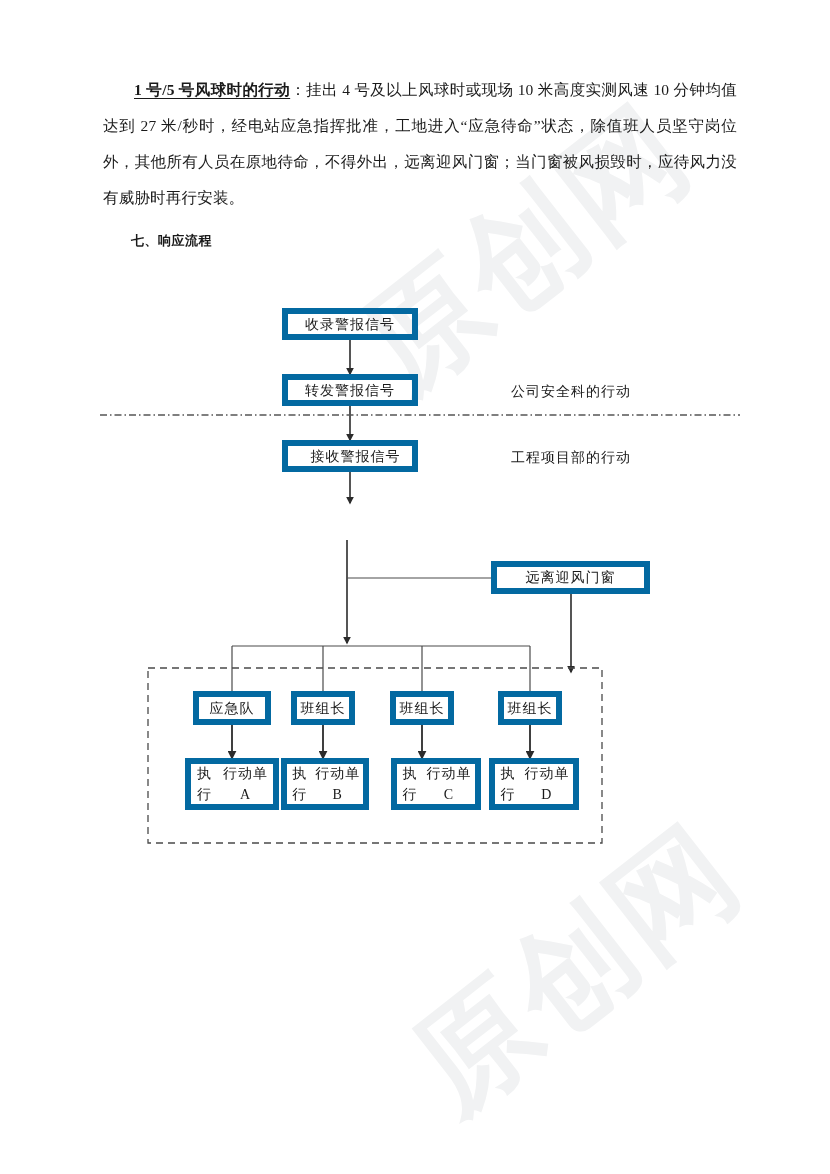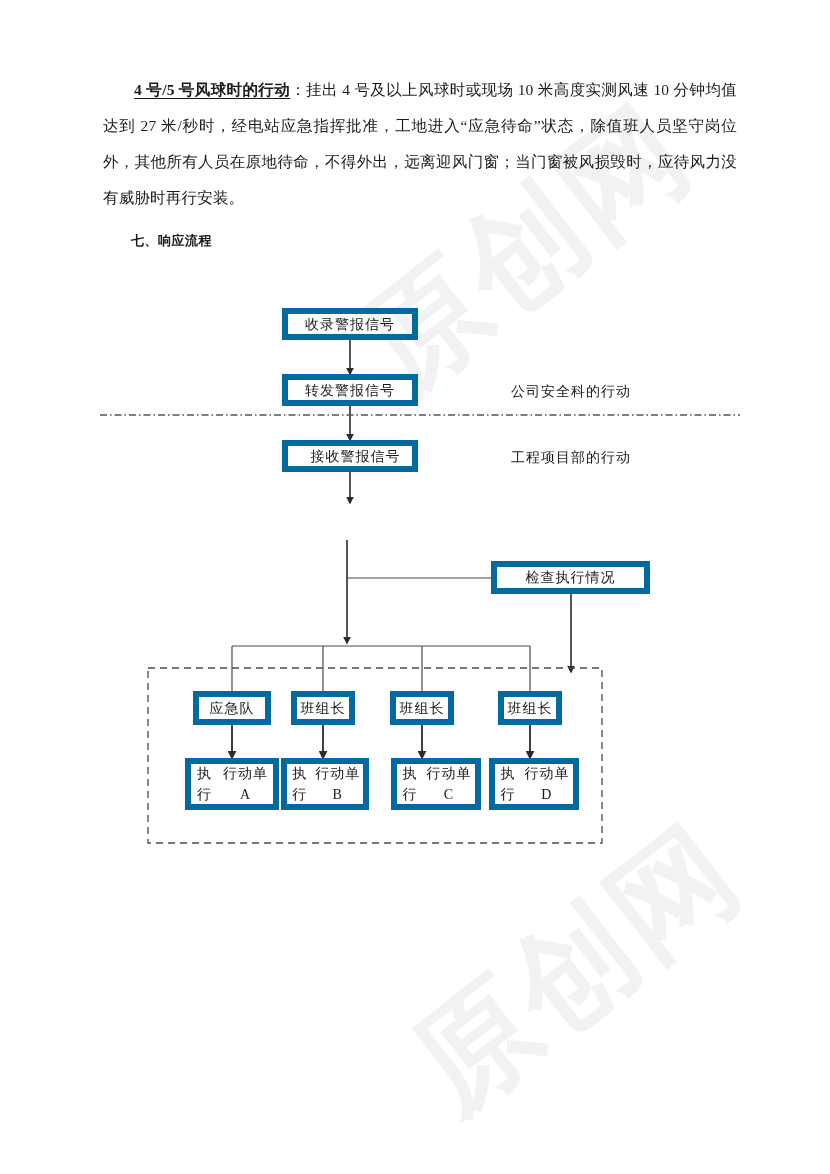--- a/index.html
+++ b/index.html
@@ -122,21 +122,21 @@
 </style>
 </head>
 <body>
 
 <div class="page">
 
   <div class="wm wm-a">原创网</div>
   <div class="wm wm-b">原创网</div>
 
   <div class="doc-body">
-    <p class="para"><span class="lead">4 号/5 号风球时的行动</span><span>：</span><span>挂出 4 号及以上风球时或现场 10 米高度实测风速 10 分钟均值达到 27 米/秒时，经电站应急指挥批准，工地进入“应急待命”状态，除值班人员坚守岗位外，其他所有人员在原地待命，不得外出，远离迎风门窗；当门窗被风损毁时，应待风力没有威胁时再行安装。</span></p>
+    <p class="para"><span class="lead">1 号/5 号风球时的行动</span><span>：</span><span>挂出 4 号及以上风球时或现场 10 米高度实测风速 10 分钟均值达到 27 米/秒时，经电站应急指挥批准，工地进入“应急待命”状态，除值班人员坚守岗位外，其他所有人员在原地待命，不得外出，远离迎风门窗；当门窗被风损毁时，应待风力没有威胁时再行安装。</span></p>
   </div>
 
   <div class="heading">七、响应流程</div>
 
   <div class="flow">
 
     <svg class="svg-layer" viewBox="0 0 830 1174" xmlns="http://www.w3.org/2000/svg">
       <defs>
         <marker id="arrow" viewBox="0 0 10 10" refX="8" refY="5" markerWidth="5" markerHeight="5" orient="auto-start-reverse">
           <path d="M 0 0 L 10 5 L 0 10 z" fill="#2b2b2b"></path>
@@ -171,21 +171,21 @@
       <rect x="148" y="668" width="454" height="175" fill="none" stroke="#4a4a4a" stroke-width="1.3" stroke-dasharray="7 5"></rect>
     </svg>
 
     <div class="node" style="left:282px; top:308px; width:136px; height:32px;">收录警报信号</div>
 
     <div class="node" style="left:282px; top:374px; width:136px; height:32px;">转发警报信号</div>
 
     <div class="node" style="left:282px; top:440px; width:136px; height:32px;padding-left:11px;">接收警报信号</div>
 
 
-    <div class="node" style="left:491px; top:561px; width:159px; height:33px;">检查执行情况</div>
+    <div class="node" style="left:491px; top:561px; width:159px; height:33px;">远离迎风门窗</div>
 
     <div class="side-label" style="left:511px; top:383px;text-align:center;">公司安全科的行动</div>
 
     <div class="side-label" style="left:511px; top:449px;">工程项目部的行动</div>
 
     <div class="node" style="left:193px; top:691px; width:78px; height:34px;">应急队</div>
 
     <div class="node" style="left:291px; top:691px; width:64px; height:34px;">班组长</div>
 
     <div class="node" style="left:390px; top:691px; width:64px; height:34px;">班组长</div>

